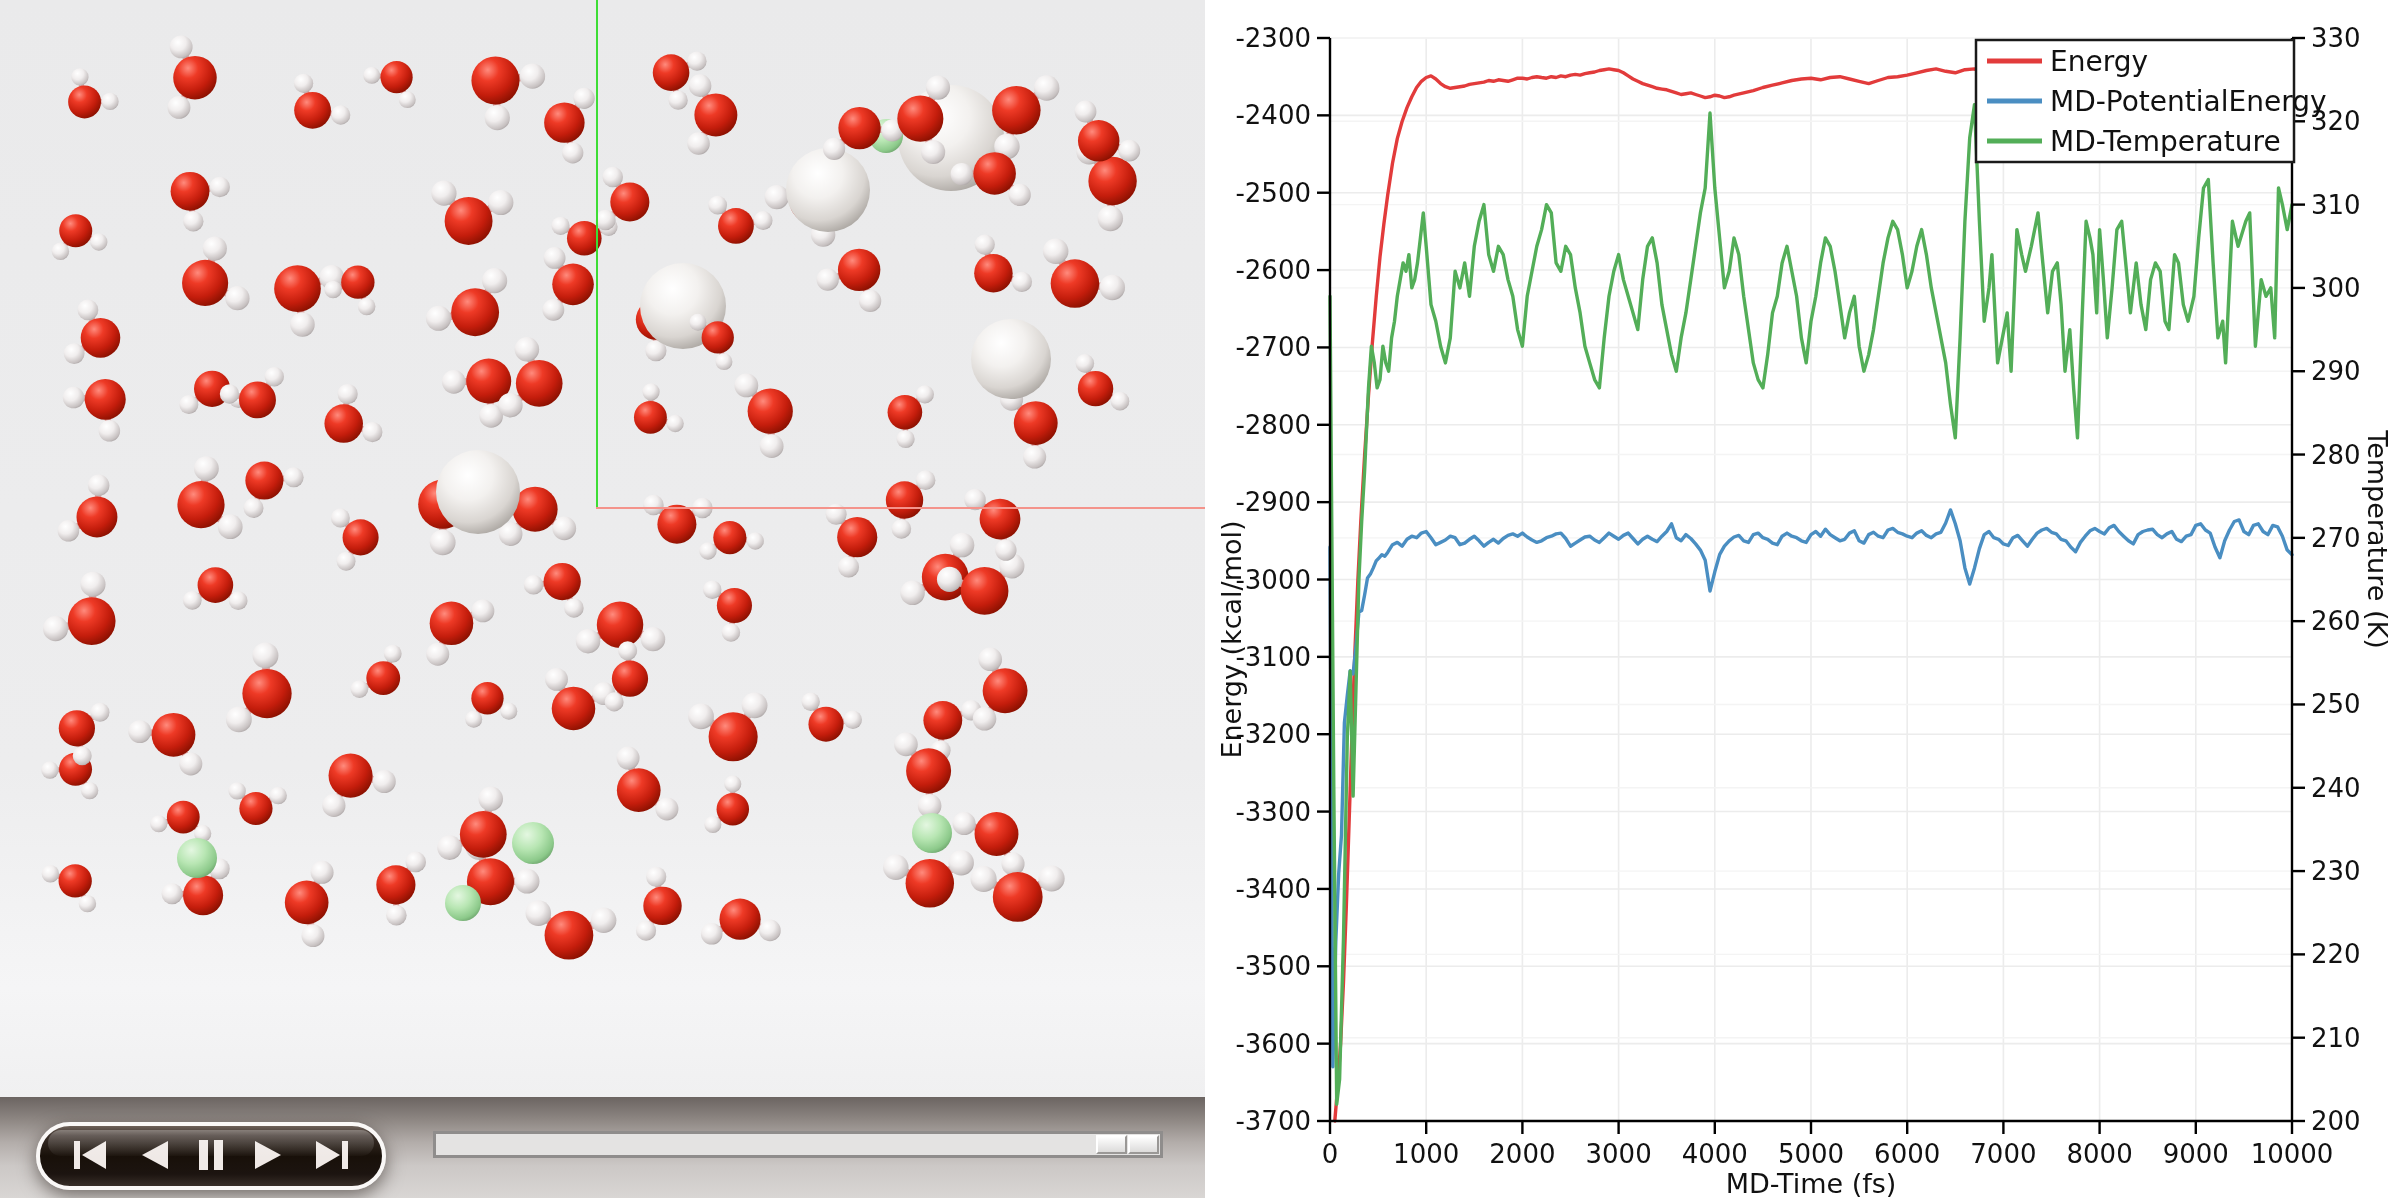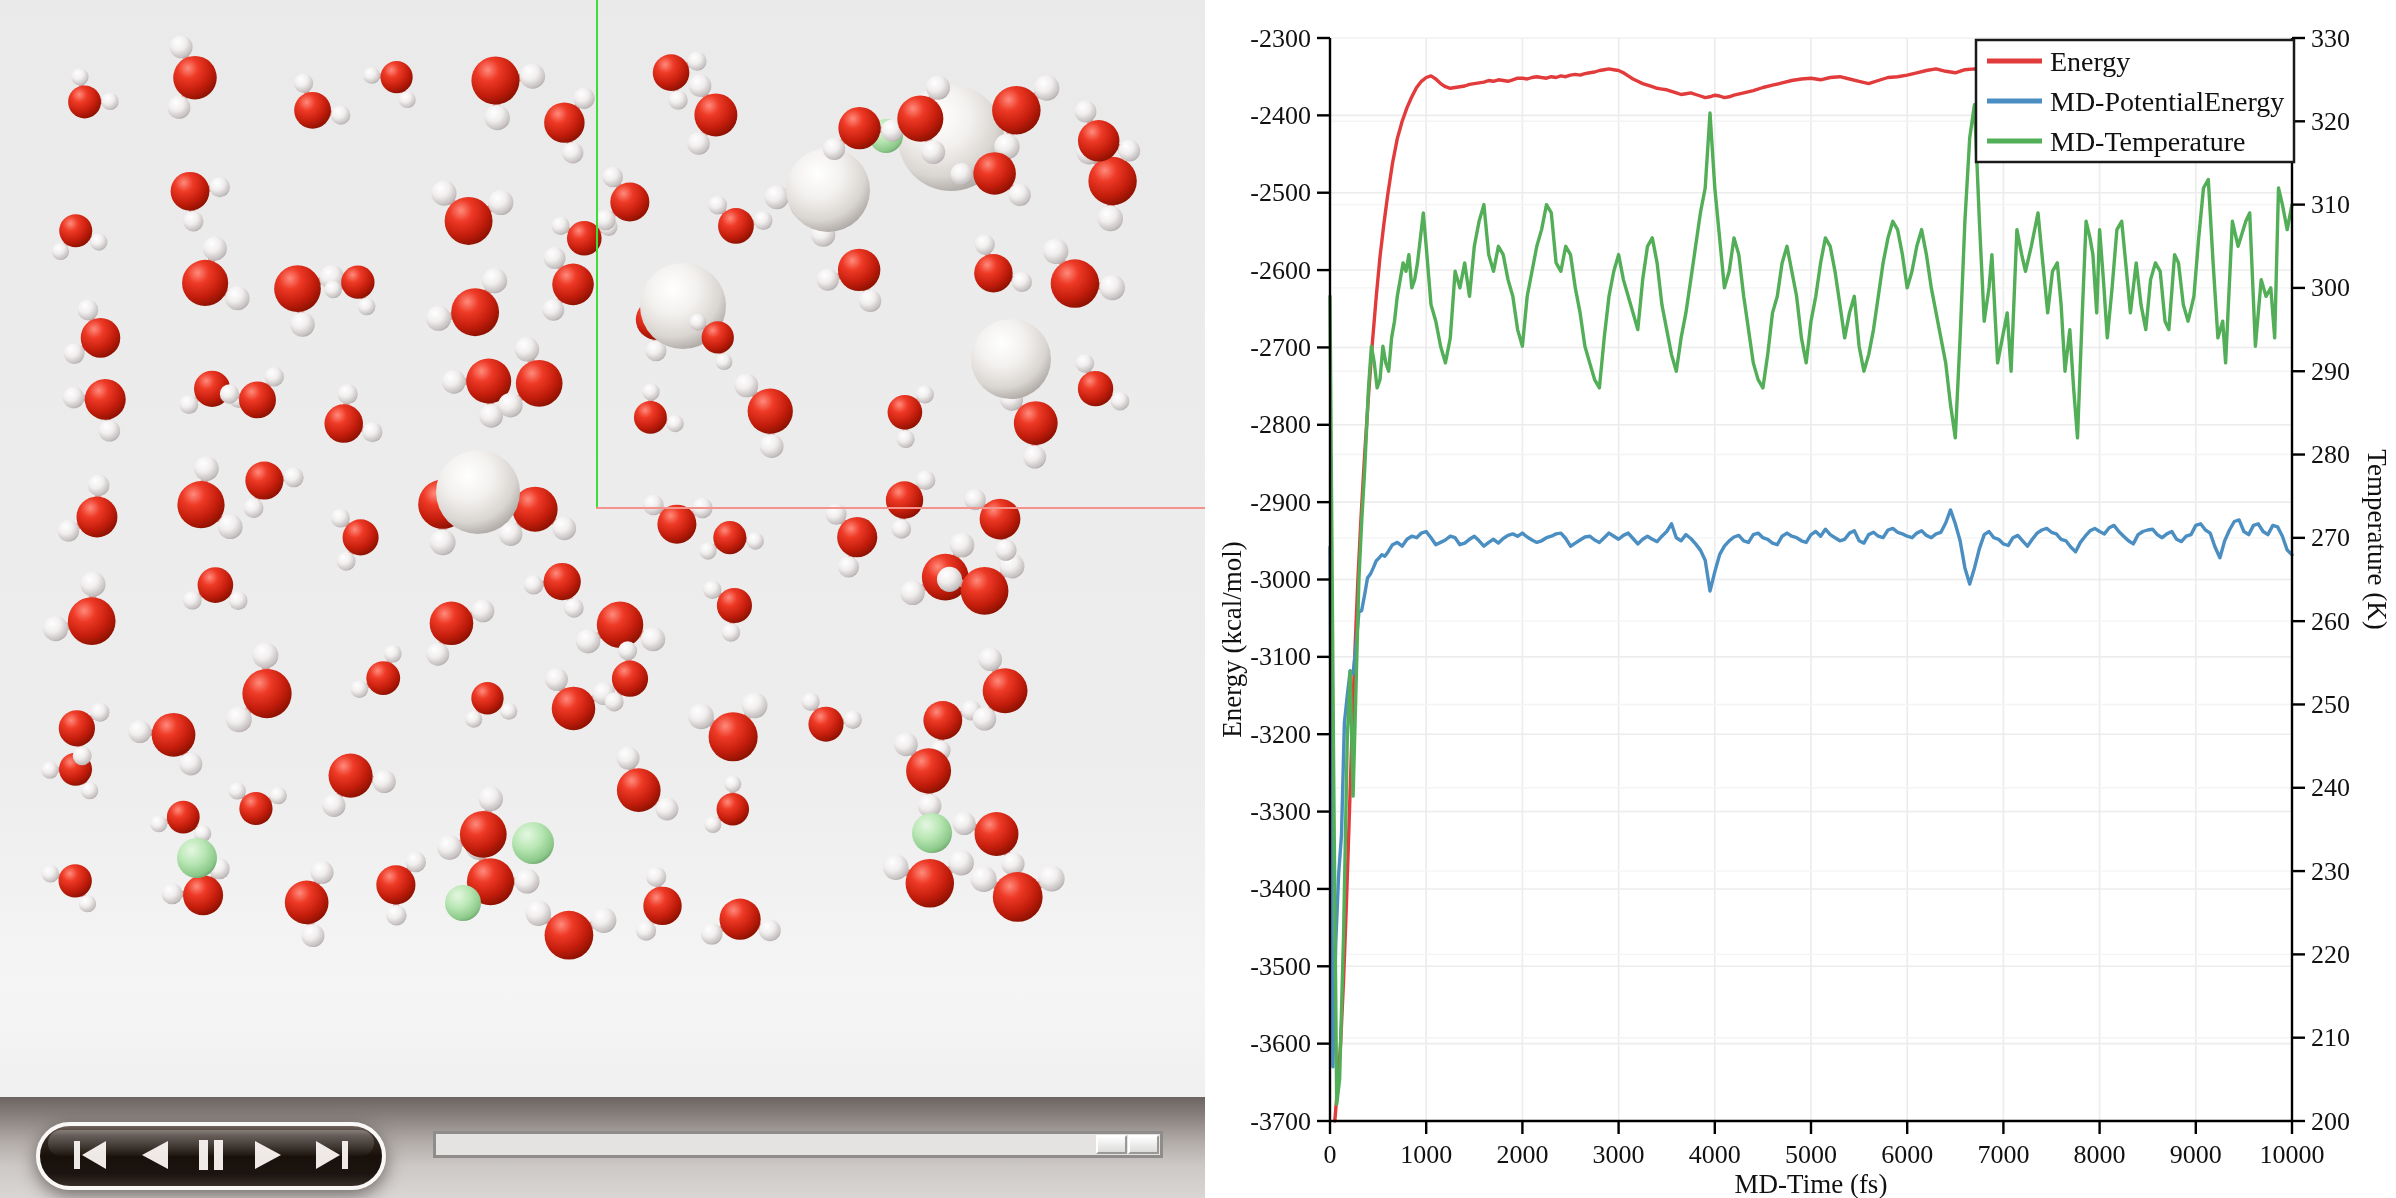--- a/index.html
+++ b/index.html
@@ -18,21 +18,21 @@
       background:linear-gradient(180deg,#6e625a 0%,#3a2f29 16%,#181009 50%,#1c1410 80%,#372d27 100%);
       box-shadow:0 6px 18px rgba(35,25,20,.55);
       display:flex;align-items:center;justify-content:space-between;padding:0 30px;}
   .pill::before{content:"";position:absolute;left:8px;right:8px;top:4px;height:26px;border-radius:22px;
       background:linear-gradient(180deg,rgba(255,255,255,.28),rgba(255,255,255,.02));pointer-events:none;}
   .pbtn{background:none;border:none;padding:0;margin:0;cursor:pointer;display:flex;align-items:center;}
   .slider{position:absolute;left:433px;top:1131px;width:730px;height:27px;background:#e4e3e2;
       border:3px solid #8f8d8c;box-sizing:border-box;display:flex;justify-content:flex-end;align-items:center;}
   .slider-btn{width:31px;height:19px;margin-right:1px;border:2px solid #9a9896;box-sizing:border-box;
       background:linear-gradient(180deg,#fefefe,#dcdbda);border-top-color:#fff;border-left-color:#fff;}
-  .chart-panel{position:absolute;left:1205px;top:0;width:982px;height:1198px;background:#ffffff;font-family:Liberation Serif, serif;}
+  .chart-panel{position:absolute;left:1205px;top:0;width:982px;height:1198px;background:#ffffff;}
 </style>
 </head>
 <body>
 
 <div class="viewer">
   <svg id="scene" width="1205" height="1097" viewBox="0 0 1205 1097">
       <defs>
         <radialGradient id="gO" cx="34%" cy="28%" r="78%">
           <stop offset="0%" stop-color="#ff8b7d"></stop>
           <stop offset="30%" stop-color="#ee3a26"></stop>

